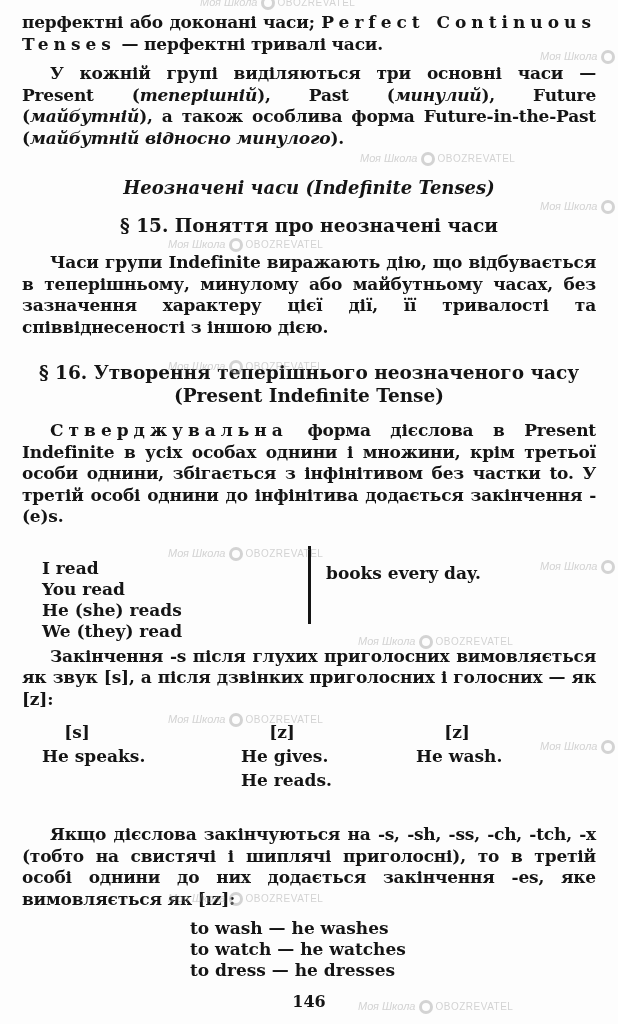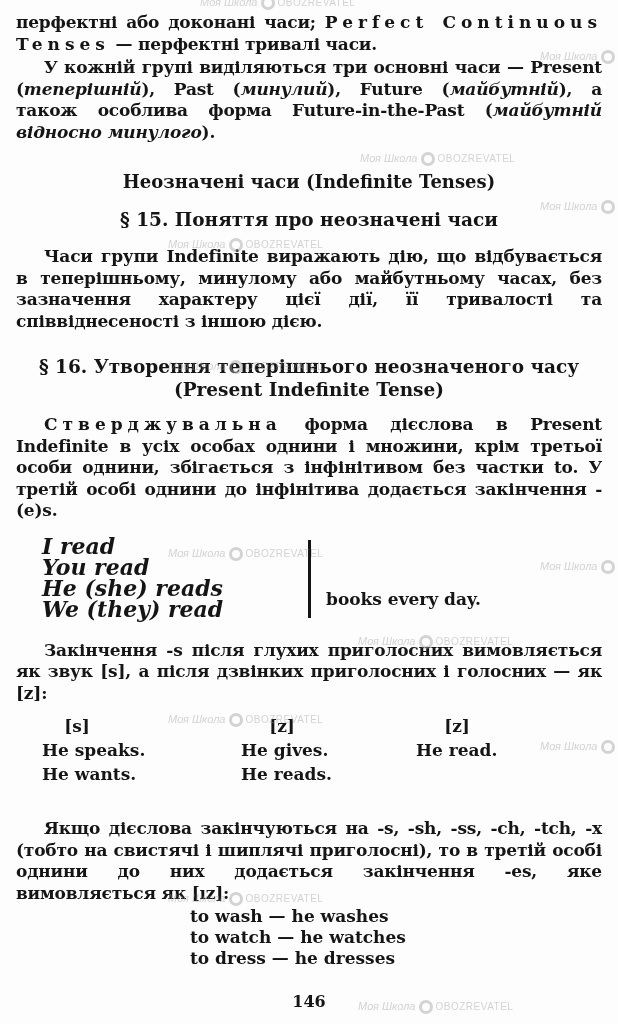--- a/index.html
+++ b/index.html
@@ -1,30 +1,30 @@
 <!DOCTYPE html>
 <html><head>
   <meta charset="utf-8">
   <style>
     html, body { margin: 0; padding: 0; }
     body {
       width: 618px; height: 1024px; background: #fdfdfd; position: relative; overflow: hidden;
       font-family: "DejaVu Serif", "Liberation Serif", serif; color: #151515;
     }
     .page { position: absolute; left: 14px; top: 8px; width: 590px; }
-    .p { font-size: 17px; line-height: 21.5px; font-weight: bold; text-align: justify; margin: 2px; letter-spacing: -0.2px; }
+    .p { font-size: 17px; line-height: 21.5px; font-weight: bold; text-align: justify; margin: 8px; letter-spacing: -0.2px; }
     .ind { text-indent: 28px; }
     .sp { letter-spacing: 5px; font-weight: bold; }
     .it { font-style: italic; }
-    .sec-it { font-size: 18px; font-weight: bold; text-align: center; margin: 0; }
+    .sec-it { font-size: 18px; font-style: italic; font-weight: bold; text-align: center; margin: 0; }
     .h { font-size: 18.5px; font-weight: bold; text-align: center; margin: 0; line-height: 23px; }
     .ex-block { position: relative; height: 86px; margin-top: 14px; }
-    .ex-left { position: absolute; left: 28px; top: 0; font-size: 22px; font-weight: bold; line-height: 21px; font-style: italic; }
+    .ex-left { position: absolute; left: 28px; top: 16px; font-size: 17px; font-weight: bold; line-height: 21px; }
     .ex-bar { position: absolute; left: 294px; top: 4px; width: 3px; height: 78px; background: #151515; }
-    .ex-right { position: absolute; left: 312px; top: 21px; font-size: 17px; font-weight: bold; margin-top: 32px; }
+    .ex-right { position: absolute; left: 312px; top: 21px; font-size: 17px; font-weight: bold; }
     .cols { position: relative; height: 84px; margin-top: 10px; font-size: 17px; font-weight: bold; line-height: 24px; }
     .col { position: absolute; top: 0; }
     .col .hd { text-align: center; width: 100%; }
     .list3 { margin-left: 176px; font-size: 17px; font-weight: bold; line-height: 21px; margin-top: 0; }
     .pagenum { position: absolute; top: 992px; left: 0; width: 618px; text-align: center; font-size: 16px; font-weight: bold; }
     .wm { position: absolute; font-family: "Liberation Sans", sans-serif; font-size: 11px; font-style: italic; color: rgba(160,160,160,0.45); white-space: nowrap; pointer-events: none; }
     .wm .c { display: inline-block; width: 14px; height: 14px; border-radius: 50%; border: 3px solid rgba(160,160,160,0.45); vertical-align: middle; margin: 0 3px; box-sizing: border-box; }
     .wm .o { font-style: normal; font-size: 10px; letter-spacing: 0.5px; }
   </style>
 </head>
@@ -64,30 +64,29 @@
     <div class="ex-bar"></div>
     <div class="ex-right">books every day.</div>
   </div>
 
   <p class="p ind" style="margin-top:18px;">Закінчення -s після глухих приголосних вимовляється як звук [s], а після дзвінких приголосних і голосних — як [z]:</p>
 
   <div class="cols">
     <div class="col" style="left:28px; width:120px;">
       <div class="hd" style="width:70px;">[s]</div>
       <div>He speaks.</div>
-      <div>He wants.</div>
     </div>
     <div class="col" style="left:227px; width:110px;">
       <div class="hd" style="width:82px;">[z]</div>
       <div>He gives.</div>
       <div>He reads.</div>
     </div>
     <div class="col" style="left:402px; width:110px;">
       <div class="hd" style="width:82px;">[z]</div>
-      <div>He read.</div>
+      <div>He wash.</div>
     </div>
   </div>
 
   <p class="p ind" style="margin-top:20px;">Якщо дієслова закінчуються на -s, -sh, -ss, -ch, -tch, -x (тобто на свистячі і шиплячі приголосні), то в третій особі однини до них додається закінчення -es, яке вимовляється як [ız]:</p>
 
   <div class="list3">
     <div>to wash — he washes</div>
     <div>to watch — he watches</div>
     <div>to dress — he dresses</div>
   </div>

